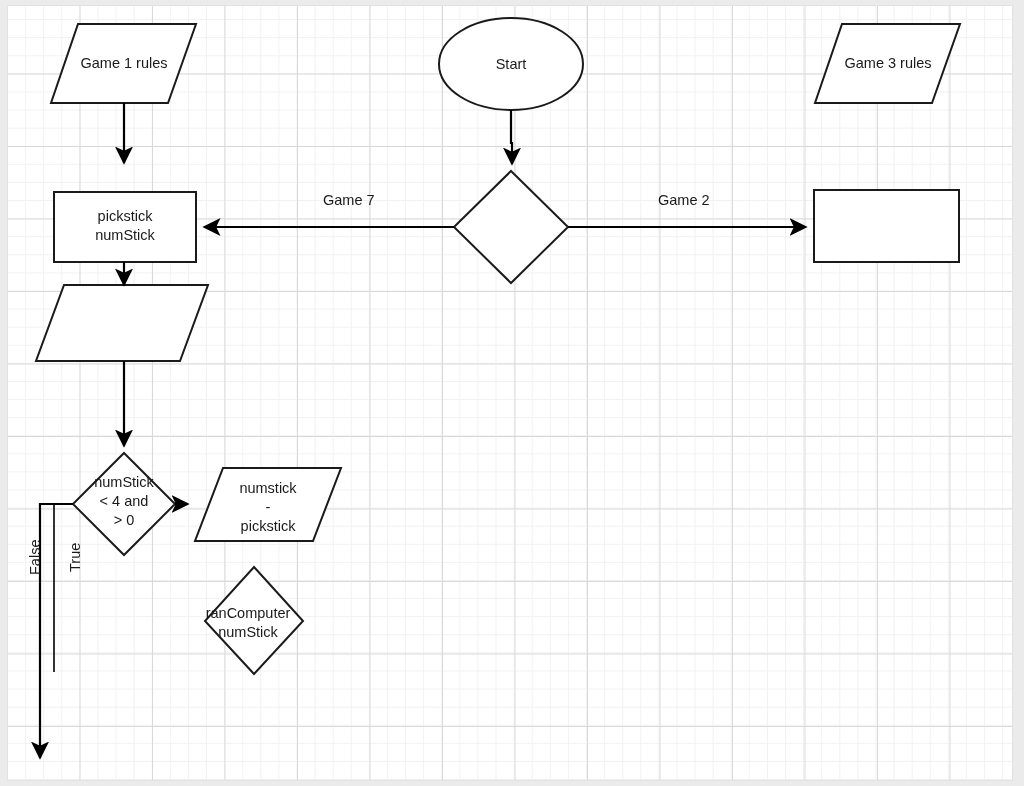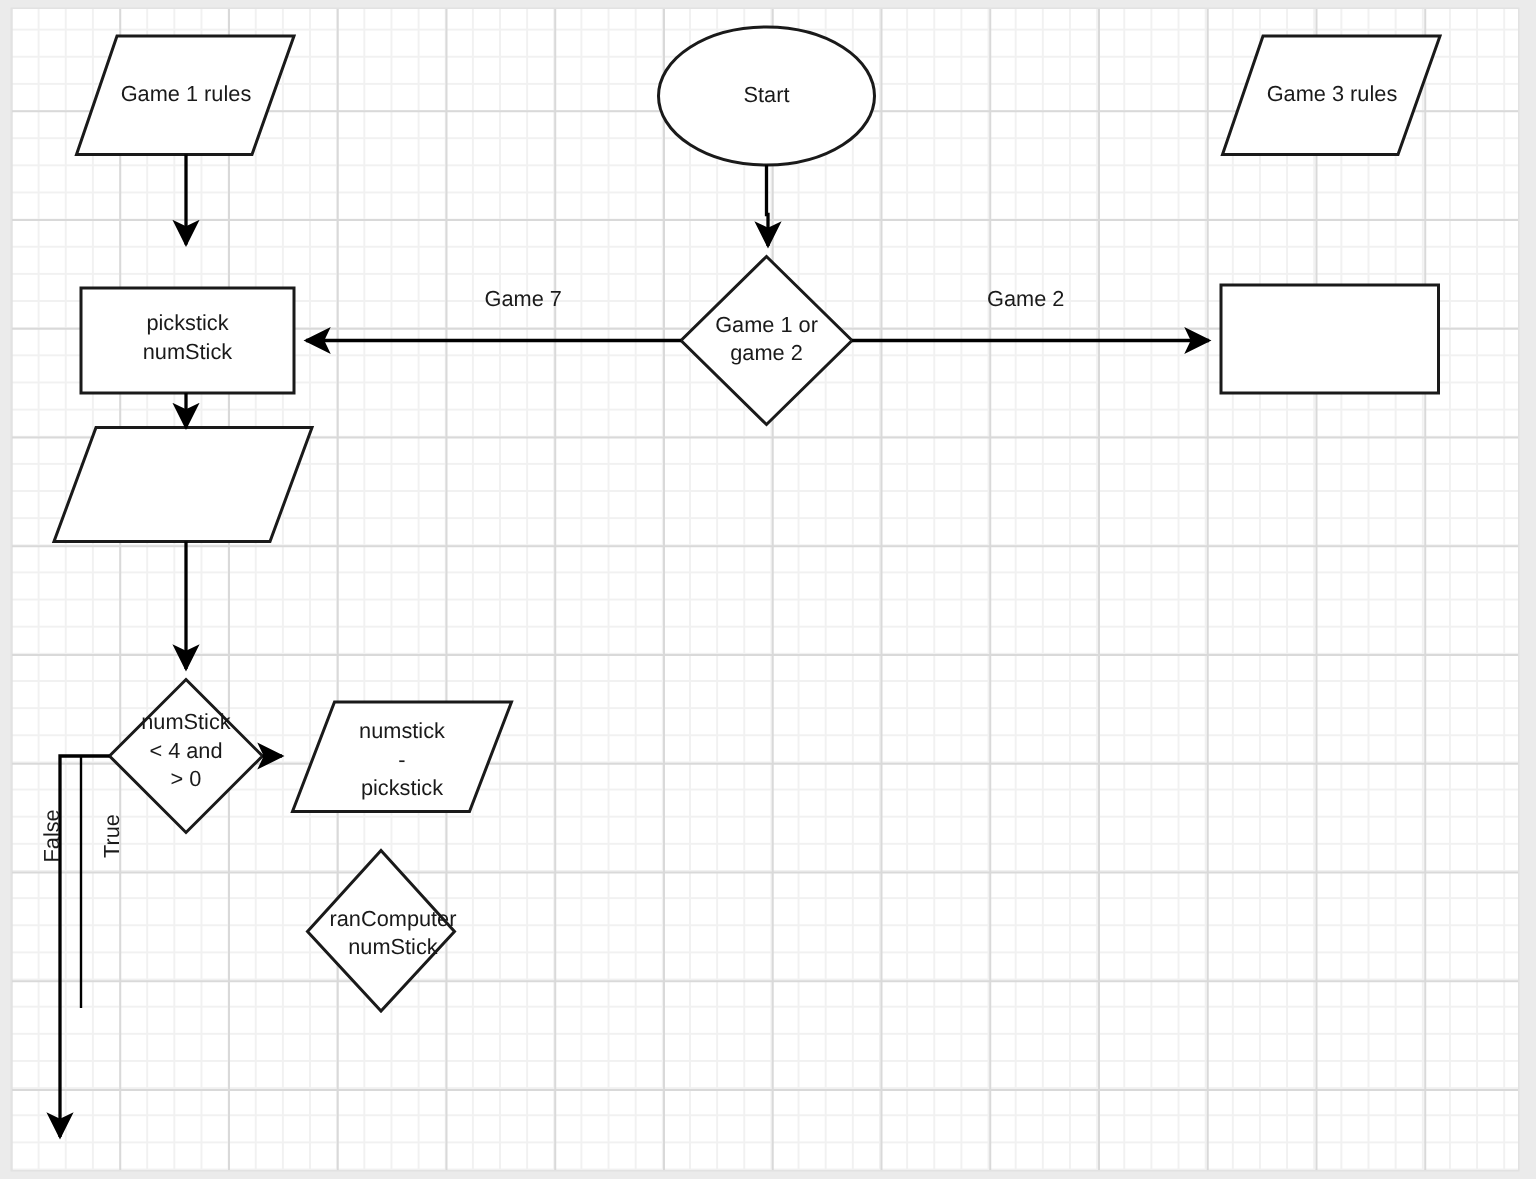--- a/index.html
+++ b/index.html
@@ -126,41 +126,37 @@
 
   <div class="node-label" style="left:451px; top:55px; width:120px;">Start</div>
 
   <div class="node-label" style="left:826px; top:54px; width:124px;">Game 3 rules</div>
 
   <div class="node-label" style="left:54px; top:207px; width:142px;">
     <div>pickstick</div>
     <div>numStick</div>
   </div>
 
-  <div class="node-label" style="left:446px; top:208px; width:130px;">
-    <div>Game 1 or</div>
-    <div>game 2</div>
-  </div>
 
   <div class="node-label" style="left:814px; top:218px; width:145px;"></div>
 
 
   <div class="node-label" style="left:64px; top:473px; width:120px;">
     <div>numStick</div>
     <div>&lt; 4 and</div>
     <div>&gt; 0</div>
   </div>
 
   <div class="node-label" style="left:208px; top:479px; width:120px;">
     <div>numstick</div>
     <div>-</div>
     <div>pickstick</div>
   </div>
 
-  <div class="node-label" style="left:202px; top:604px; width:120px;">
+  <div class="node-label" style="left:188px; top:604px; width:120px;">
     <div>ranComputer</div>
     <div>numStick</div>
   </div>
 
   <div class="edge-label" style="left:323px; top:192px;">Game 7</div>
 
   <div class="edge-label" style="left:658px; top:192px;">Game 2</div>
 
   <div class="rot-label" style="left:27px; top:575px;">False</div>
 

